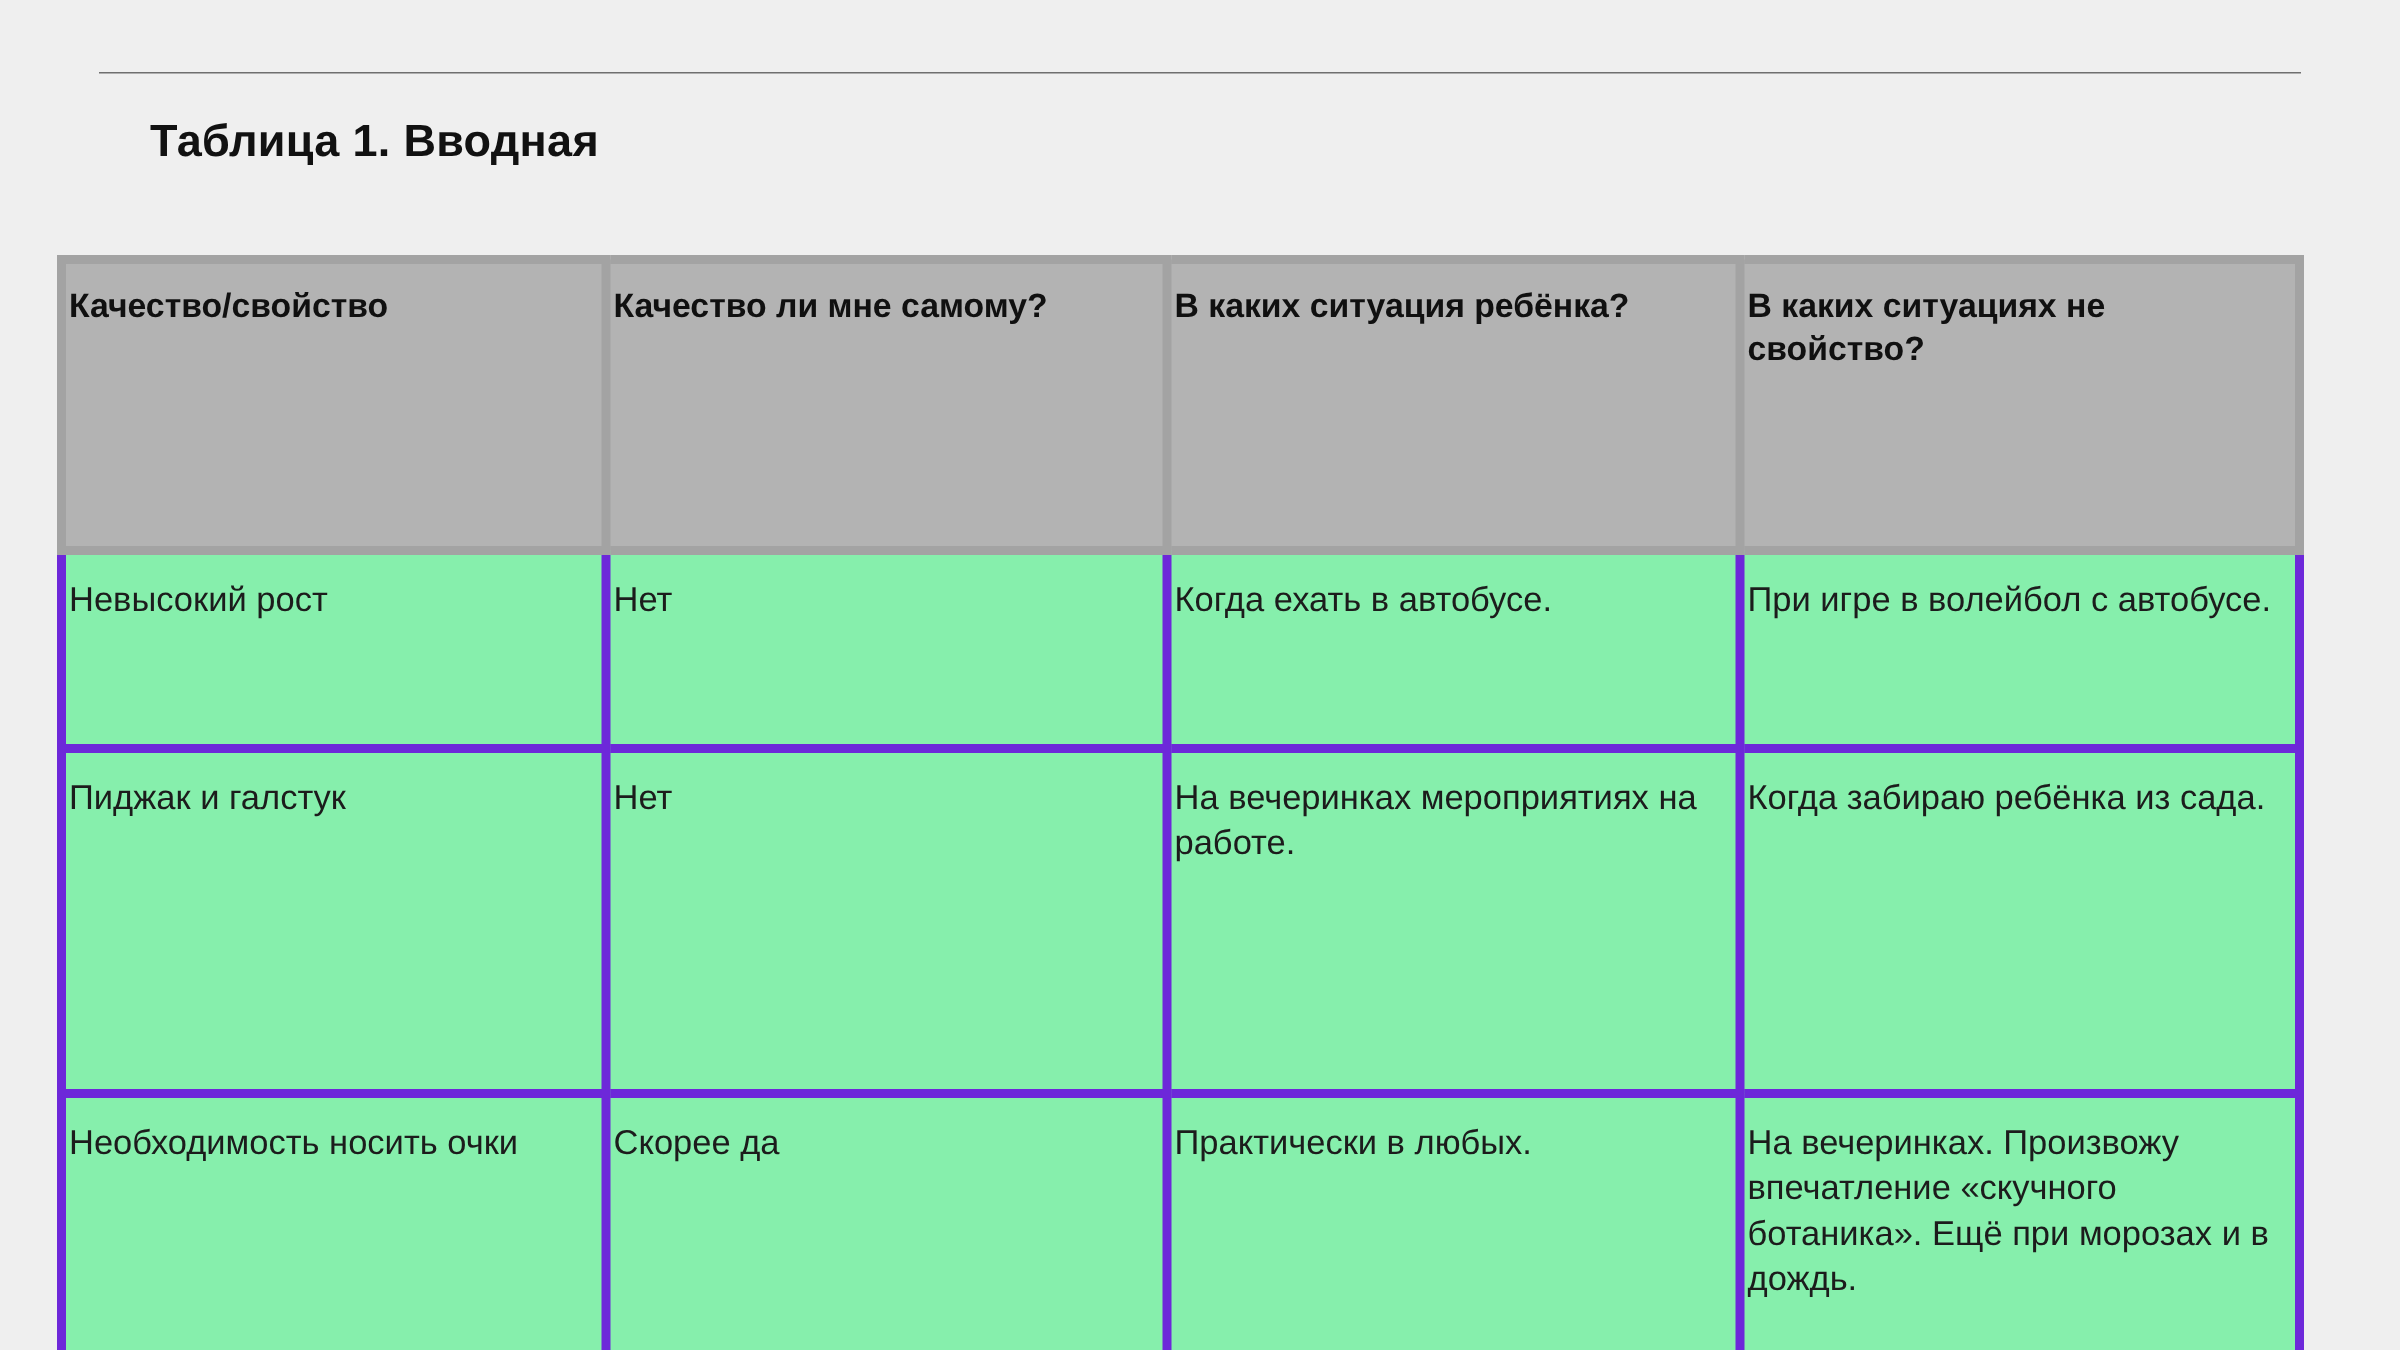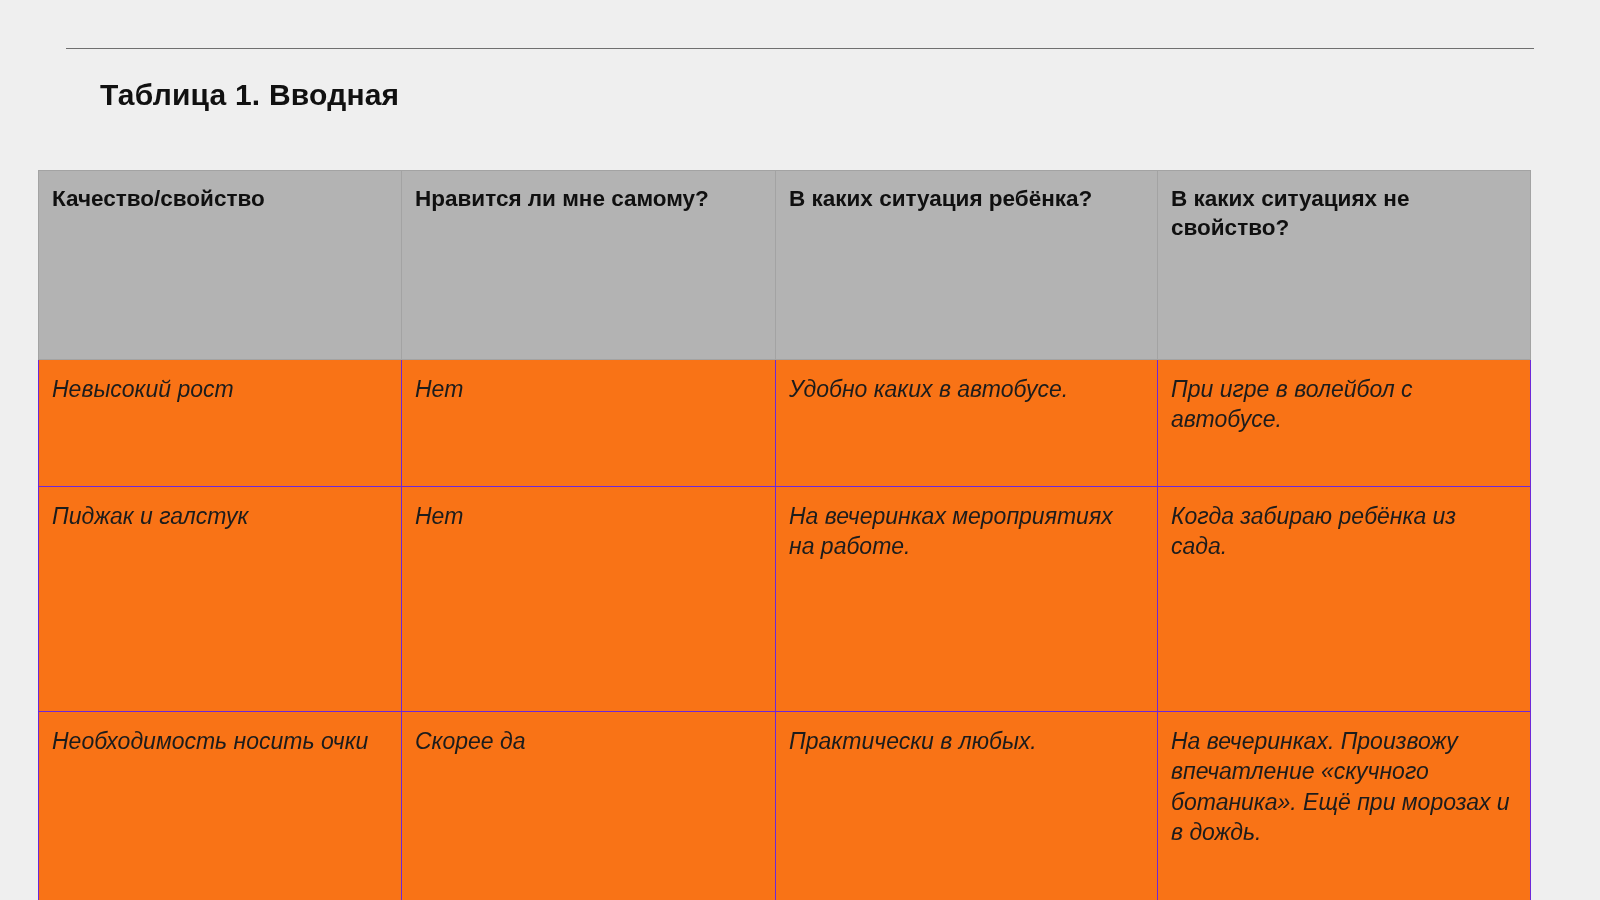--- a/index.html
+++ b/index.html
@@ -50,42 +50,42 @@
     width: 1492px;
     background: #efefef;
   }
   table.tbl col.c1 { width: 363px; }
   table.tbl col.c2 { width: 374px; }
   table.tbl col.c3 { width: 382px; }
   table.tbl col.c4 { width: 373px; }
 
   table.tbl th,
   table.tbl td {
-    border: 1px solid #6d28d9;
+    border: 6px solid #6d28d9;
     vertical-align: top;
     text-align: left;
-    padding: 14px 14px 14px 13px;
+    padding: 14px 14px 14px 2px;
     font-size: 23px;
     line-height: 1.32;
     color: #1c1c1c;
     word-wrap: break-word;
   }
   table.tbl thead th {
     background: #b3b3b3;
     font-weight: bold;
     font-size: 22.5px;
     line-height: 1.28;
     height: 160px;
     color: #101010;
     border-color: #a3a3a3;
   }
   table.tbl tbody tr.r1 td { height: 98px; }
   table.tbl tbody tr.r2 td { height: 196px; margin-top: 48px; }
   table.tbl tbody tr.r3 td { height: 192px; }
-  table.tbl tbody td { background: #f97316; font-style: italic; }
+  table.tbl tbody td { background: #86efac; }
 </style>
 </head>
 <body>
 
 <div class="page">
 
   <div class="top-rule"></div>
 
   <h1 class="title">Таблица 1. Вводная</h1>
 
@@ -93,30 +93,30 @@
     <table class="tbl">
       <colgroup>
         <col class="c1">
           <col class="c2">
           <col class="c3">
           <col class="c4">
       </colgroup>
       <thead>
         <tr>
           <th>Качество/свойство</th>
-          <th>Нравится ли мне самому?</th>
+          <th>Качество ли мне самому?</th>
           <th>В каких ситуация ребёнка?</th>
           <th>В каких ситуациях не свойство?</th>
         </tr>
       </thead>
       <tbody>
         <tr class="r1">
           <td>Невысокий рост</td>
           <td>Нет</td>
-          <td>Удобно каких в автобусе.</td>
+          <td>Когда ехать в автобусе.</td>
           <td>При игре в волейбол с автобусе.</td>
         </tr>
         <tr class="r2">
           <td>Пиджак и галстук</td>
           <td>Нет</td>
           <td>На вечеринках мероприятиях на работе.</td>
           <td>Когда забираю ребёнка из сада.</td>
         </tr>
         <tr class="r3">
           <td>Необходимость носить очки</td>

